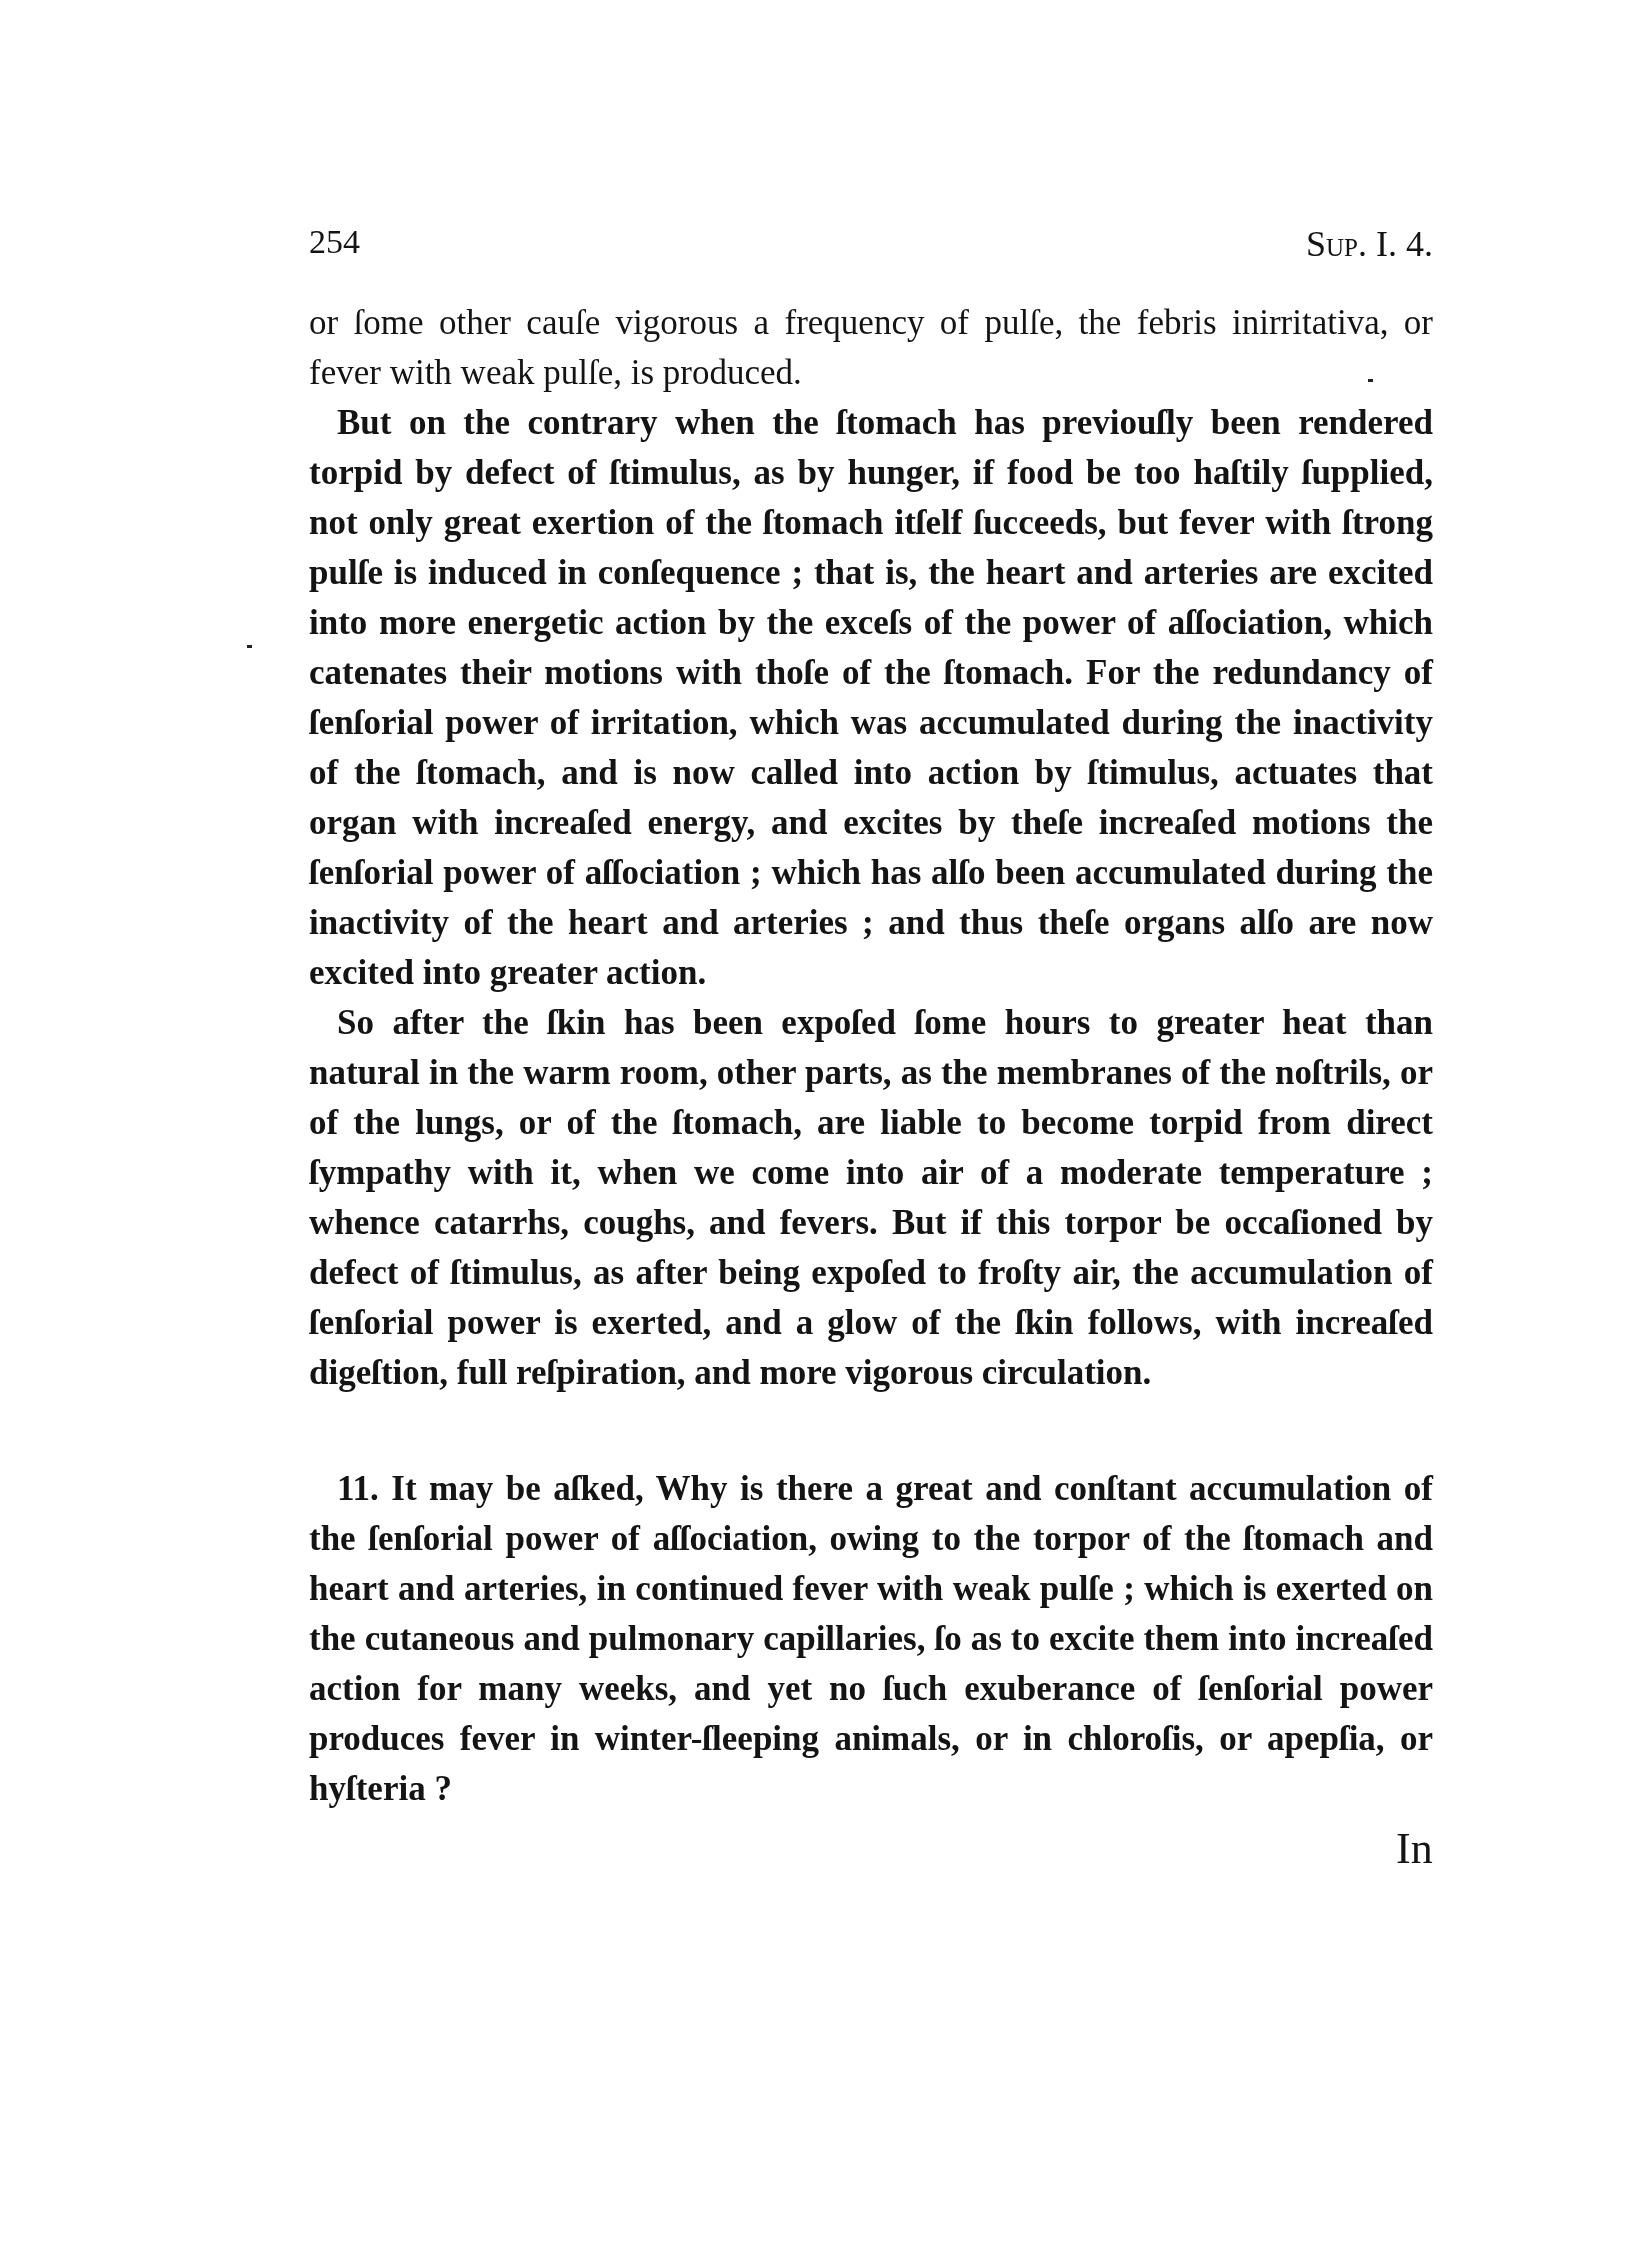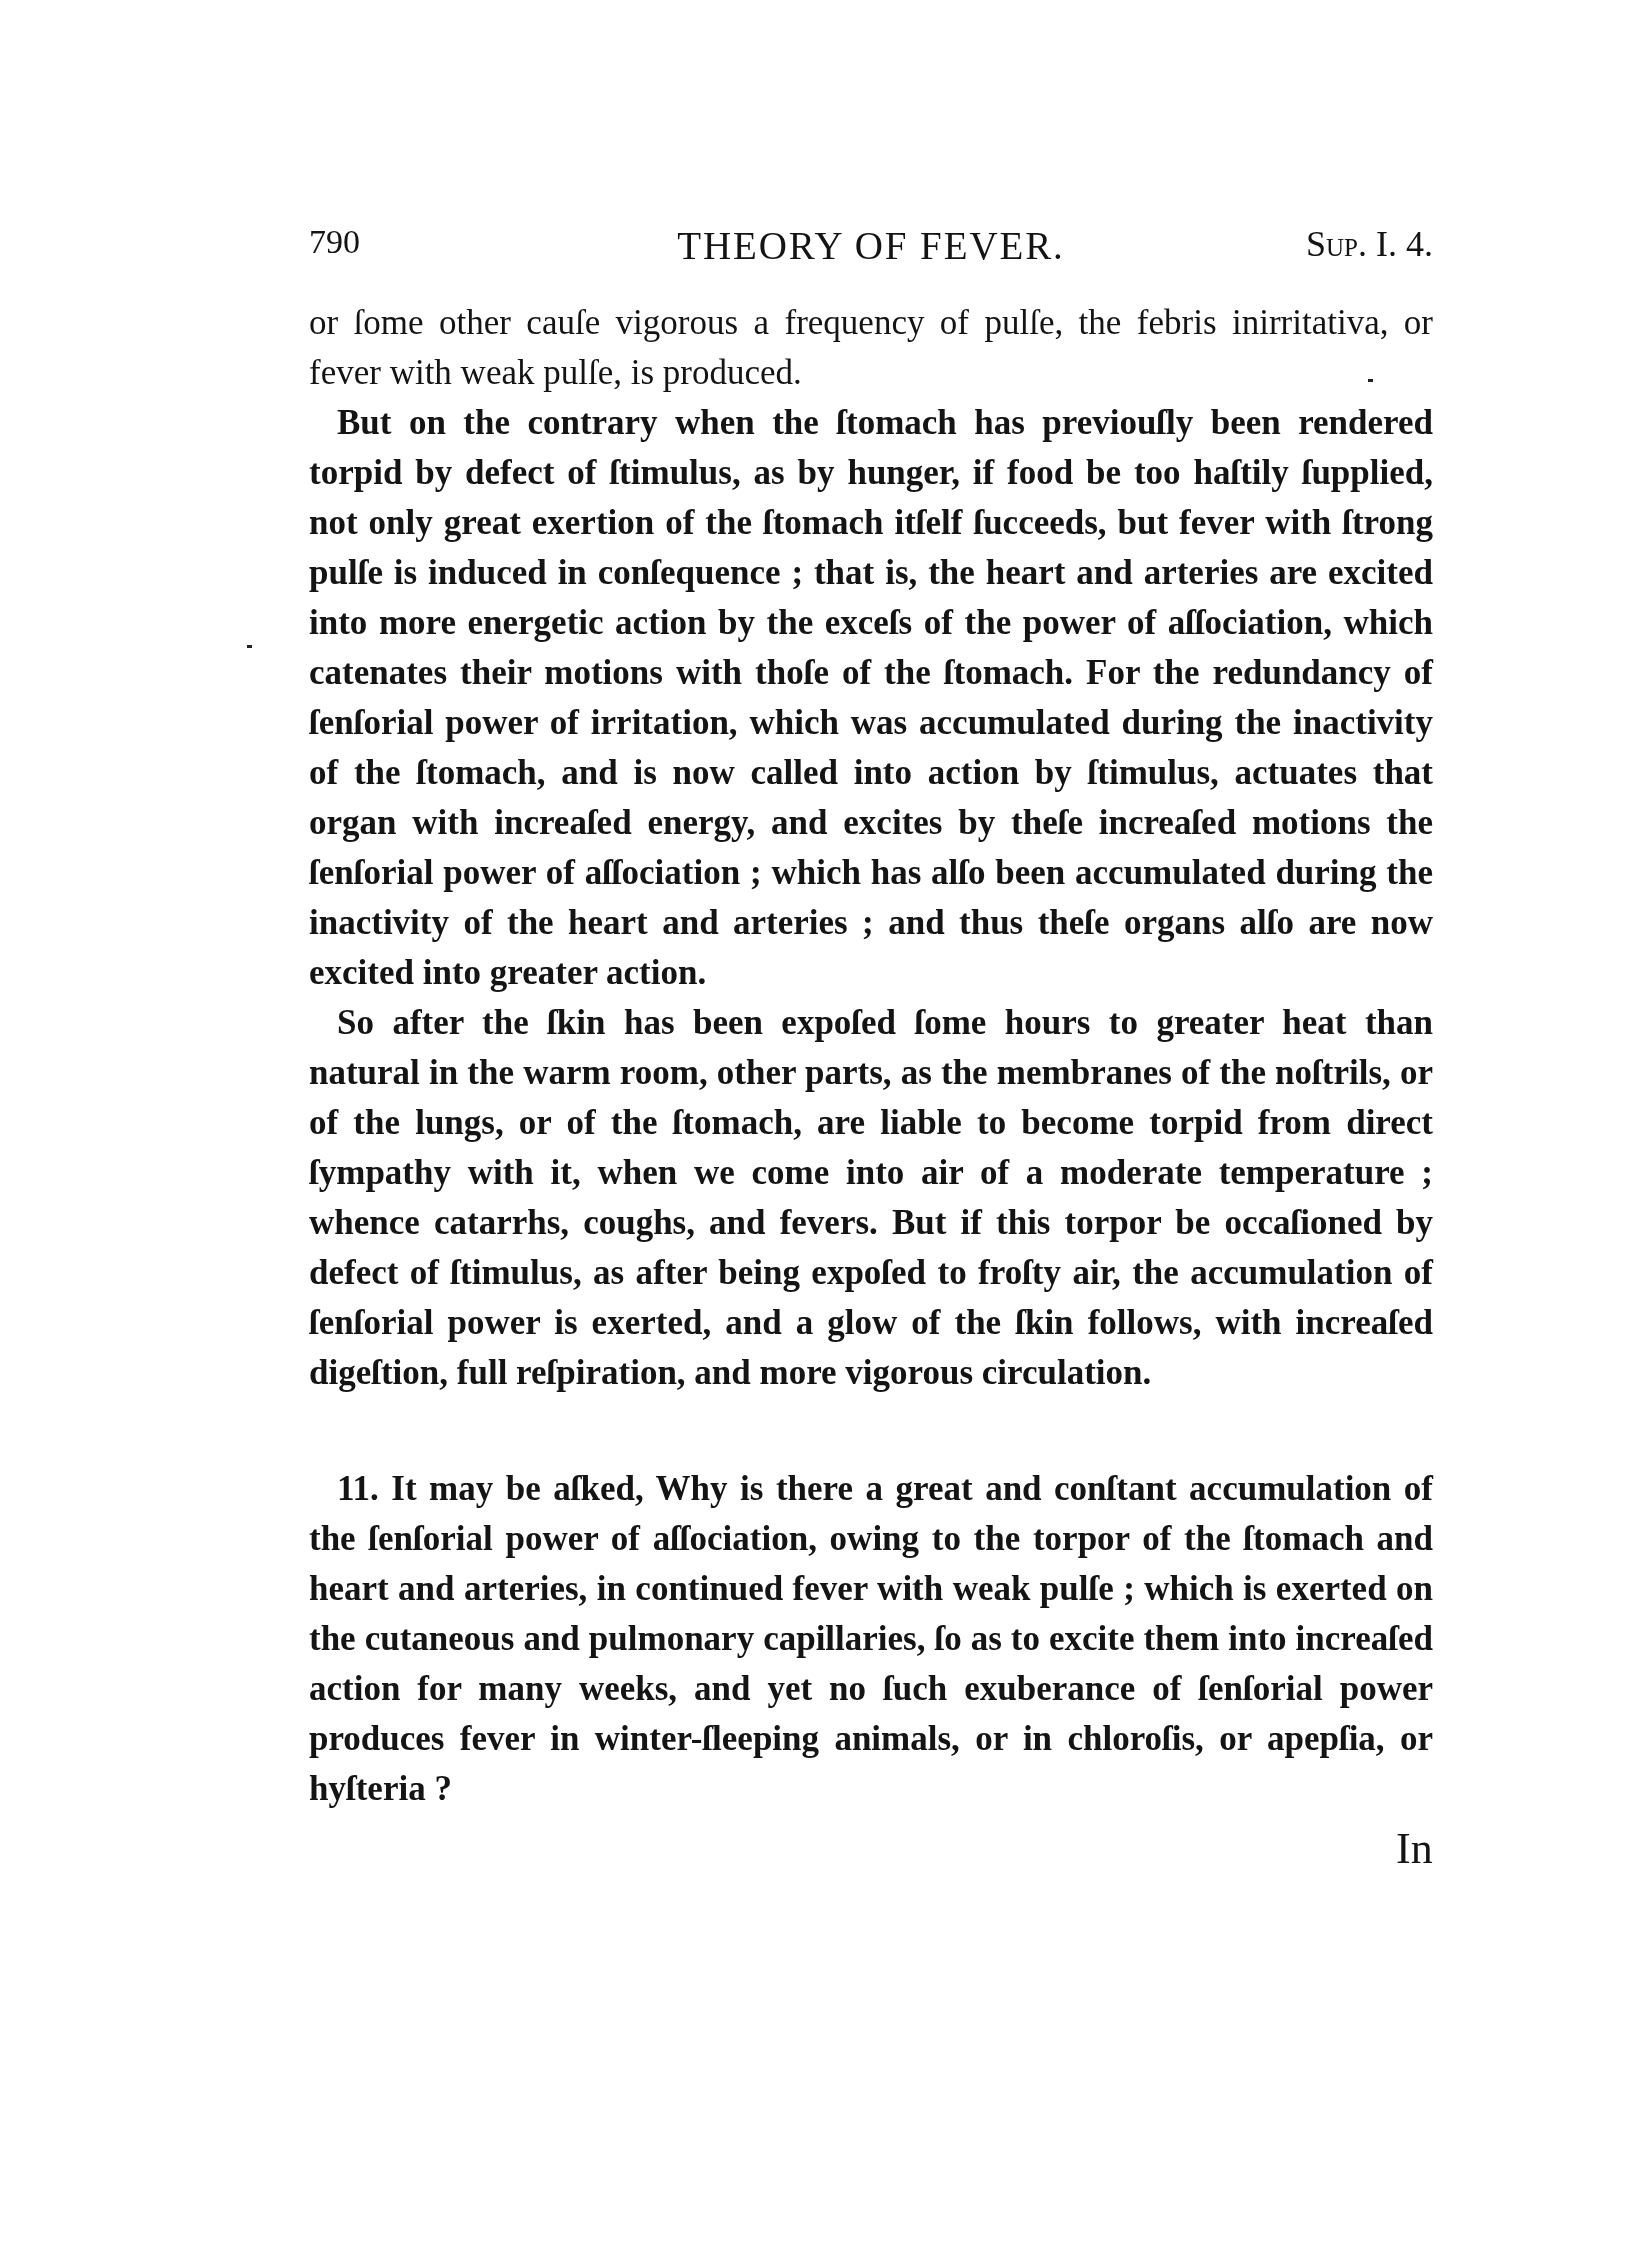--- a/index.html
+++ b/index.html
@@ -18,22 +18,21 @@
   .indent { text-indent: 28px; font-weight: bold; }
   .spacer { height: 66px; }
   .catchword { position: absolute; left: 1396px; top: 1823px; font-size: 44px; font-family: Liberation Serif, serif; }
   .stray-mark { position: absolute; width: 4.7px; height: 2.8px; background: #222; }
 </style>
 </head>
 <body>
 
 <div class="page">
   <div class="running-head">
-    <span class="page-number">790</span>
-    <span class="running-title">THEORY OF FEVER.</span>
+    <span class="page-number">254</span>
     <span class="section-mark">Sup. I. 4.</span>
   </div>
 
   <div class="body-text">
     <p class="para">or ſome other cauſe vigorous a frequency of pulſe, the febris inirritativa, or fever with weak pulſe, is produced.</p>
     <p class="para indent">But on the contrary when the ſtomach has previouſly been rendered torpid by defect of ſtimulus, as by hunger, if food be too haſtily ſupplied, not only great exertion of the ſtomach itſelf ſucceeds, but fever with ſtrong pulſe is induced in conſequence ; that is, the heart and arteries are excited into more energetic action by the exceſs of the power of aſſociation, which catenates their motions with thoſe of the ſtomach.  For the redundancy of ſenſorial power of irritation, which was accumulated during the inactivity of the ſtomach, and is now called into action by ſtimulus, actuates that organ with increaſed energy, and excites by theſe increaſed motions the ſenſorial power of aſſociation ; which has alſo been accumulated during the inactivity of the heart and arteries ; and thus theſe organs alſo are now excited into greater action.</p>
     <p class="para indent">So after the ſkin has been expoſed ſome hours to greater heat than natural in the warm room, other parts, as the membranes of the noſtrils, or of the lungs, or of the ſtomach, are liable to become torpid from direct ſympathy with it, when we come into air of a moderate temperature ; whence catarrhs, coughs, and fevers.  But if this torpor be occaſioned by defect of ſtimulus, as after being expoſed to froſty air, the accumulation of ſenſorial power is exerted, and a glow of the ſkin follows, with increaſed digeſtion, full reſpiration, and more vigorous circulation.</p>
     <div class="spacer"></div>
     <p class="para indent">11. It may be aſked, Why is there a great and conſtant accumulation of the ſenſorial power of aſſociation, owing to the torpor of the ſtomach and heart and arteries, in continued fever with weak pulſe ; which is exerted on the cutaneous and pulmonary capillaries, ſo as to excite them into increaſed action for many weeks, and yet no ſuch exuberance of ſenſorial power produces fever in winter-ſleeping animals, or in chloroſis, or apepſia, or hyſteria ?</p>
   </div>

